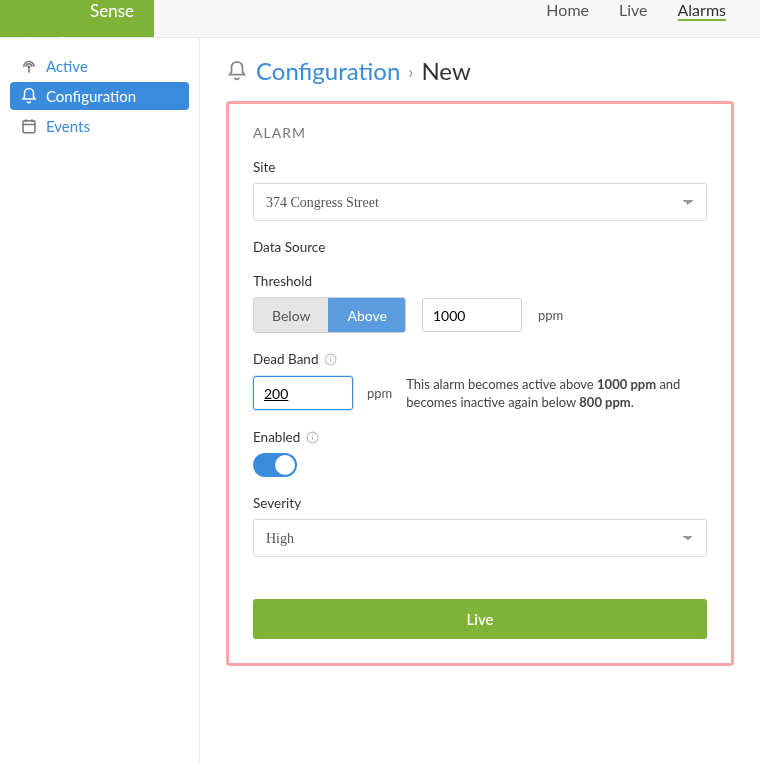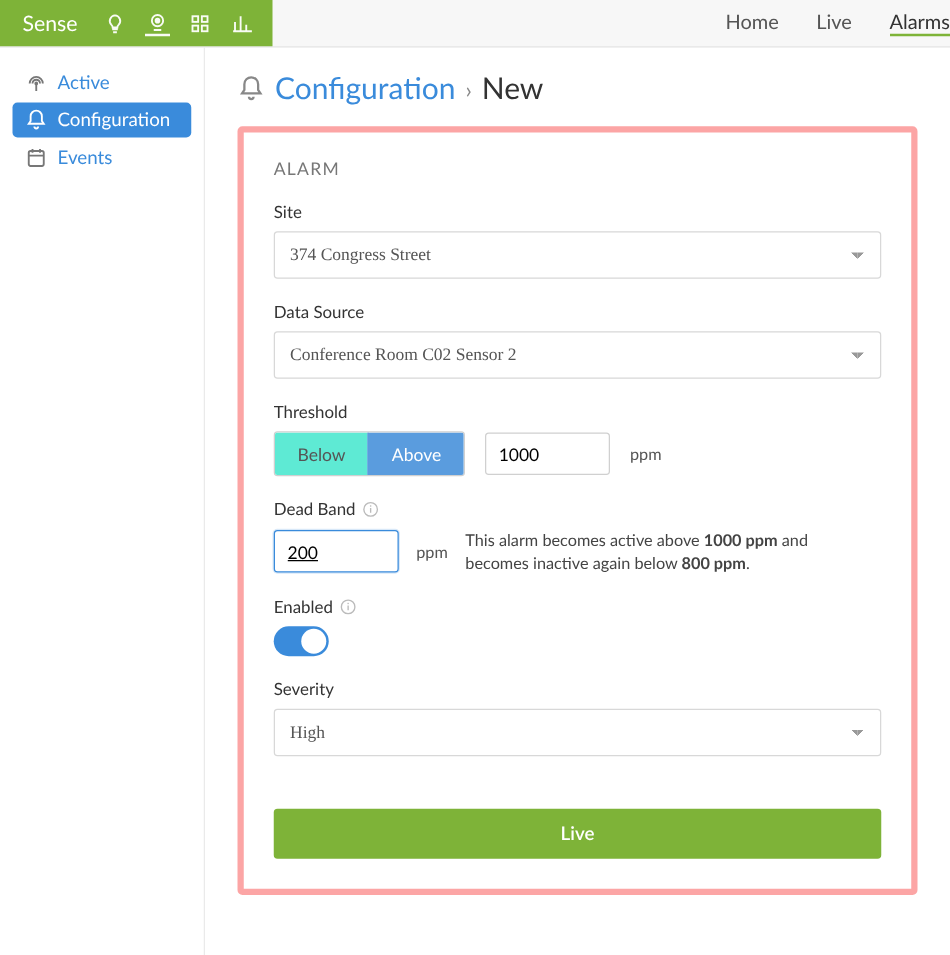--- a/index.html
+++ b/index.html
@@ -20,25 +20,26 @@
   
   .topbar {
     height: 38px;
     display: flex;
     align-items: stretch;
     background: #f7f7f7;
     border-bottom: 1px solid #e5e5e5;
   }
   .brand-strip {
     display: flex;
-    align-items: center;
+    align-items: flex-end;
     background: #7eb338;
     color: #fff;
     padding: 0 14px 0 18px;
     gap: 14px;
+    flex-direction: column;
   }
   .brand-name {
     font-size: 17px;
     font-weight: 400;
     margin-right: 6px;
   }
   .brand-icons {
     display: flex;
     gap: 14px;
     align-items: center;
@@ -51,42 +52,43 @@
     color: #fff;
     opacity: 0.95;
   }
   .bicon.active {
     border-bottom: 2px solid #fff;
     padding-bottom: 0;
   }
   .topnav {
     margin-left: auto;
     display: flex;
-    align-items: center;
+    align-items: flex-start;
     gap: 30px;
+    padding-right: 34px;
   }
   .topnav-item {
     display: flex;
     align-items: center;
     font-size: 16px;
     color: #555;
     border-bottom: 2px solid transparent;
     cursor: pointer;
   }
   .topnav-item.active {
     border-bottom: 2px solid #7eb338;
     color: #333;
   }
   
   .body {
     display: flex;
     height: calc(100% - 38px);
   }
   .sidebar {
-    width: 164px;
+    width: 200px;
     padding: 14px 10px;
     border-right: 1px solid #eaeaea;
   }
   .side-item {
     display: flex;
     align-items: center;
     gap: 8px;
     padding: 5px 10px;
     border-radius: 4px;
     color: #3a8bdb;
@@ -118,21 +120,21 @@
   }
   .page-header .hicon {
     width: 22px; height: 22px;
     display: inline-flex;
     color: #888;
   }
   .crumb-link { color: #3a8bdb; font-weight: 400; }
   .crumb-sep { color: #888; font-size: 18px; }
   .crumb-current { color: #333; font-weight: 400; text-align: right; }
   .panel {
-    border: 5px solid #fca5a5;
+    border: 3px solid #fca5a5;
     border-radius: 4px;
     padding: 20px 24px 24px 24px;
   }
   .panel-title {
     font-size: 14px;
     letter-spacing: 1px;
     color: #777;
     margin-bottom: 18px;
   }
   .field { margin-bottom: 18px; }
@@ -173,21 +175,21 @@
     gap: 16px;
   }
   .btn-group {
     display: flex;
     border: 1px solid #d0d0d0;
     border-radius: 3px;
     overflow: hidden;
   }
   .btn-group button {
     border: none;
-    background: #5eead4;
+    background: #e5e5e5;
     padding: 0 18px;
     height: 34px;
     font-size: 14px;
     color: #555;
     cursor: pointer;
     font-family: inherit;
   }
   .btn-group button + button { border-left: 1px solid #d0d0d0; }
   .btn-group button.active {
     background: #5a9cde;
@@ -344,23 +346,20 @@
         <div class="field">
           <div class="field-label">Site</div>
           <select class="select">
             <option>374 Congress Street</option>
           </select>
         </div>
 
         
         <div class="field">
           <div class="field-label">Data Source</div>
-          <select class="select">
-            <option>Conference Room C02 Sensor 2</option>
-          </select>
         </div>
 
         
         <div class="field">
           <div class="field-label">Threshold</div>
           <div class="threshold-row">
             <div class="btn-group">
               <button>Below</button>
               <button class="active">Above</button>
             </div>

